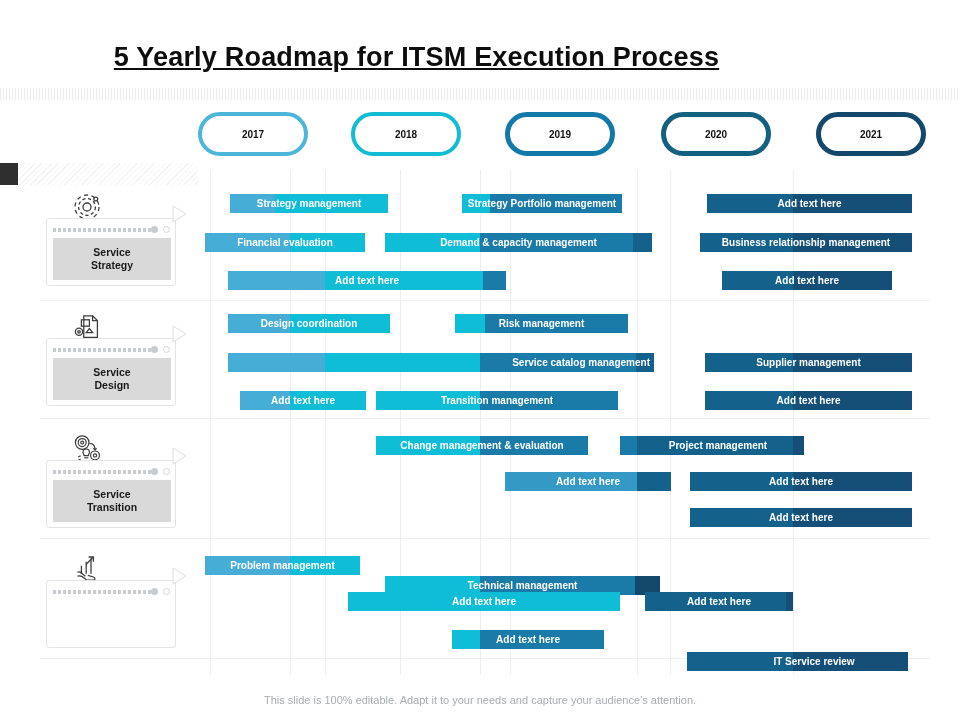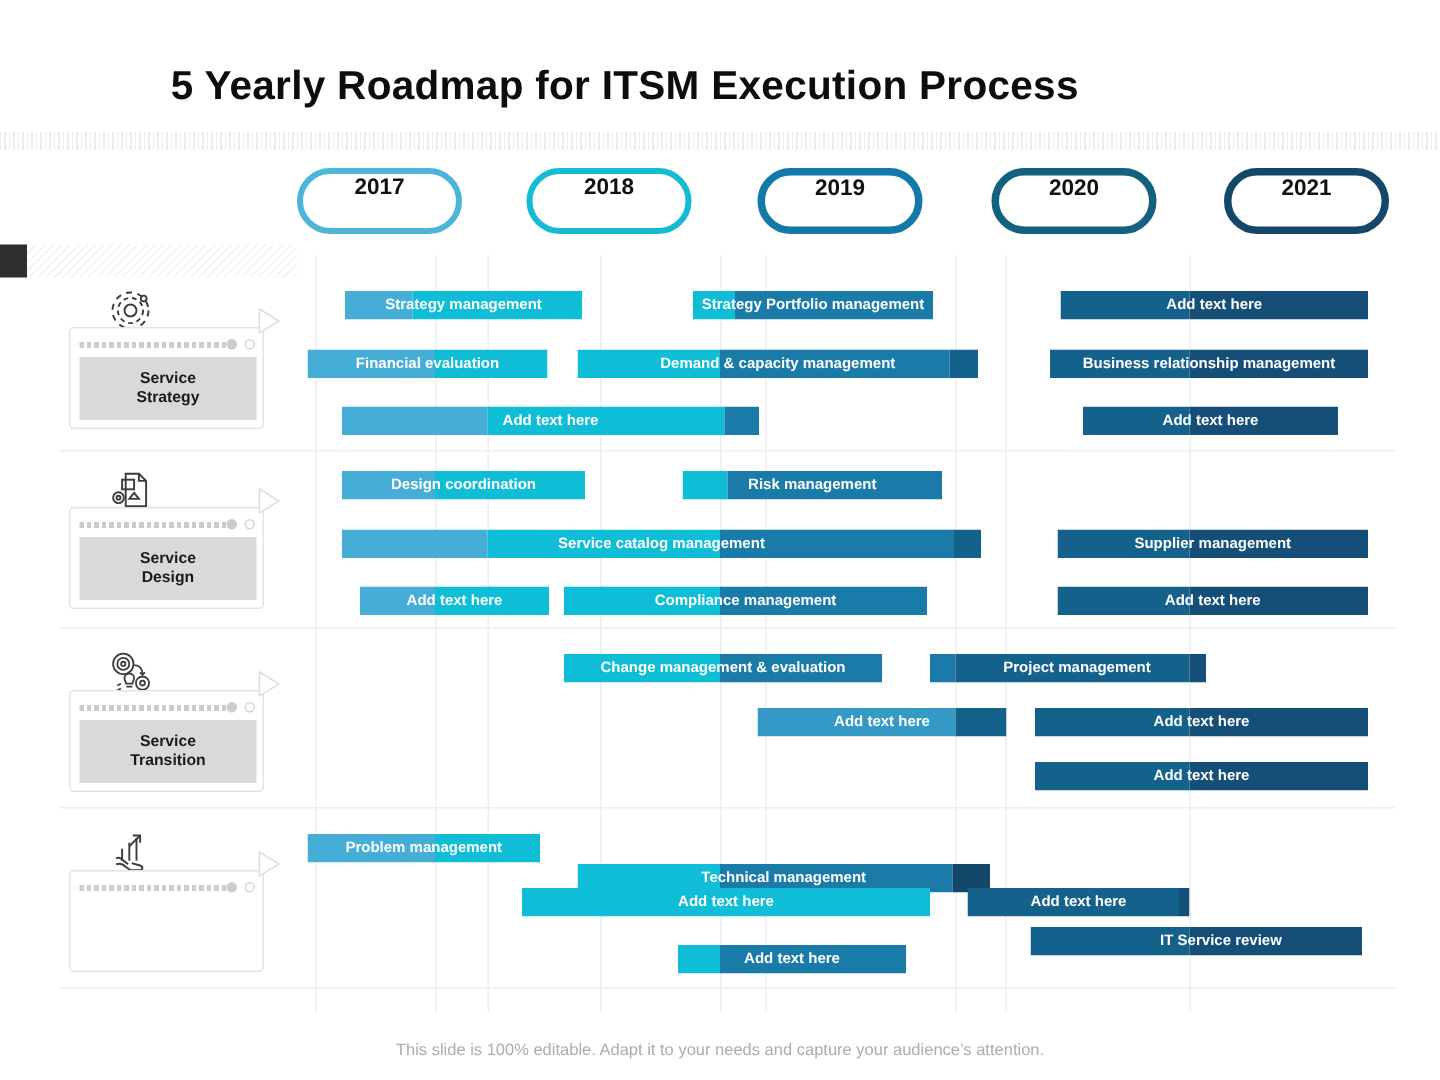--- a/index.html
+++ b/index.html
@@ -10,20 +10,21 @@
     overflow: hidden;
   }
   .slide { position: relative; width: 960px; height: 720px; background: #fff; }
 
   
   .title {
     position: absolute; left: 0; top: 42px; width: 833px;
     text-align: center;
     font-size: 27px; font-weight: 700; color: #0d0d0d;
     letter-spacing: .2px;
+    text-decoration: underline;
   }
 
   
   .hatch-strip {
     position: absolute; left: 0; top: 88px; width: 960px; height: 12px;
     background-image: repeating-linear-gradient(
       90deg, #e9eaec 0px, #e9eaec 1px, #ffffff 1px, #ffffff 3px);
     opacity: .9;
   }
   
@@ -37,22 +38,22 @@
     background: #2f2f2f;
   }
 
   
   .years { position: absolute; left: 0; top: 112px; width: 960px; height: 54px; }
   .year-pill {
     position: absolute; top: 0;
     width: 110px; height: 44px;
     border-radius: 22px;
     background: #ffffff;
-    display: flex; align-items: flex-start; justify-content: center;
-    font-size: 15px; font-weight: 700; color: #111;
+    display: flex; align-items: center; justify-content: center;
+    font-size: 10px; font-weight: 700; color: #111;
   }
 
   
   .grid-lines { position: absolute; left: 0; top: 170px; width: 960px; height: 505px; }
   .vline { position: absolute; top: 0; width: 1px; height: 505px; background: #eceff1; }
   .hline { position: absolute; left: 40px; width: 890px; height: 1px; background: #eceff1; }
 
   
   .row-label-wrap { position: absolute; left: 46px; width: 140px; }
   .icon-box {
@@ -233,41 +234,41 @@
       <div class="bar" style="left: 228px; width: 162px; top: 314px; position: absolute;">
         <div class="seg" style="left: 0px; width: 62px; background: rgb(70, 174, 214);"></div>
         <div class="seg" style="left: 62px; width: 100px; background: rgb(16, 189, 214);"></div>
         <span class="bar-label">Design coordination</span>
       </div>
       <div class="bar" style="left: 455px; width: 173px; top: 314px; position: absolute;">
         <div class="seg" style="left: 0px; width: 30px; background: rgb(16, 189, 214);"></div>
         <div class="seg" style="left: 30px; width: 143px; background: rgb(26, 123, 168);"></div>
         <span class="bar-label">Risk management</span>
       </div>
-      <div class="bar" style="left: 228px; width: 426px; top: 353px; position: absolute;">
+      <div class="bar" style="left: 228px; width: 426px; top: 353px; position: absolute; justify-content: flex-end;">
         <div class="seg" style="left: 0px; width: 97px; background: rgb(70, 174, 214);"></div>
         <div class="seg" style="left: 97px; width: 155px; background: rgb(16, 189, 214);"></div>
         <div class="seg" style="left: 252px; width: 156px; background: rgb(26, 123, 168);"></div>
         <div class="seg" style="left: 408px; width: 18px; background: rgb(20, 98, 140);"></div>
         <span class="bar-label">Service catalog management</span>
       </div>
       <div class="bar" style="left: 705px; width: 207px; top: 353px; position: absolute;">
         <div class="seg" style="left: 0px; width: 88px; background: rgb(20, 98, 140);"></div>
         <div class="seg" style="left: 88px; width: 119px; background: rgb(21, 79, 120);"></div>
         <span class="bar-label">Supplier management</span>
       </div>
       <div class="bar" style="left: 240px; width: 126px; top: 391px; position: absolute;">
         <div class="seg" style="left: 0px; width: 50px; background: rgb(70, 174, 214);"></div>
         <div class="seg" style="left: 50px; width: 76px; background: rgb(16, 189, 214);"></div>
         <span class="bar-label">Add text here</span>
       </div>
       <div class="bar" style="left: 376px; width: 242px; top: 391px; position: absolute;">
         <div class="seg" style="left: 0px; width: 104px; background: rgb(16, 189, 214);"></div>
         <div class="seg" style="left: 104px; width: 138px; background: rgb(26, 123, 168);"></div>
-        <span class="bar-label">Compliance management</span>
+        <span class="bar-label">Transition management</span>
       </div>
       <div class="bar" style="left: 705px; width: 207px; top: 391px; position: absolute;">
         <div class="seg" style="left: 0px; width: 88px; background: rgb(20, 98, 140);"></div>
         <div class="seg" style="left: 88px; width: 119px; background: rgb(21, 79, 120);"></div>
         <span class="bar-label">Add text here</span>
       </div>
       <div class="row-label-wrap" style="top: 432px;">
         <div class="icon-box">
           <svg viewBox="0 0 40 40" fill="none" stroke="#3c3c3c" stroke-width="1.5">
             <circle cx="14" cy="12" r="8.5"></circle>
@@ -358,21 +359,21 @@
       <div class="bar" style="left: 645px; width: 148px; top: 592px; position: absolute;">
         <div class="seg" style="left: 0px; width: 141px; background: rgb(20, 98, 140);"></div>
         <div class="seg" style="left: 141px; width: 7px; background: rgb(21, 79, 120);"></div>
         <span class="bar-label">Add text here</span>
       </div>
       <div class="bar" style="left: 452px; width: 152px; top: 630px; position: absolute;">
         <div class="seg" style="left: 0px; width: 28px; background: rgb(16, 189, 214);"></div>
         <div class="seg" style="left: 28px; width: 124px; background: rgb(26, 123, 168);"></div>
         <span class="bar-label">Add text here</span>
       </div>
-      <div class="bar" style="left: 687px; width: 254px; top: 618px; position: absolute;">
+      <div class="bar" style="left: 687px; width: 254px; top: 652px; position: absolute;">
         <div class="seg" style="left: 0px; width: 106px; background: rgb(20, 98, 140);"></div>
         <div class="seg" style="left: 106px; width: 115px; background: rgb(21, 79, 120);"></div>
         <span class="bar-label">IT  Service review</span>
       </div>
     </div>
 
   <div class="footer">This slide is 100% editable. Adapt it to your needs and capture your audience’s attention.</div>
 </div>
 
 </body></html>

